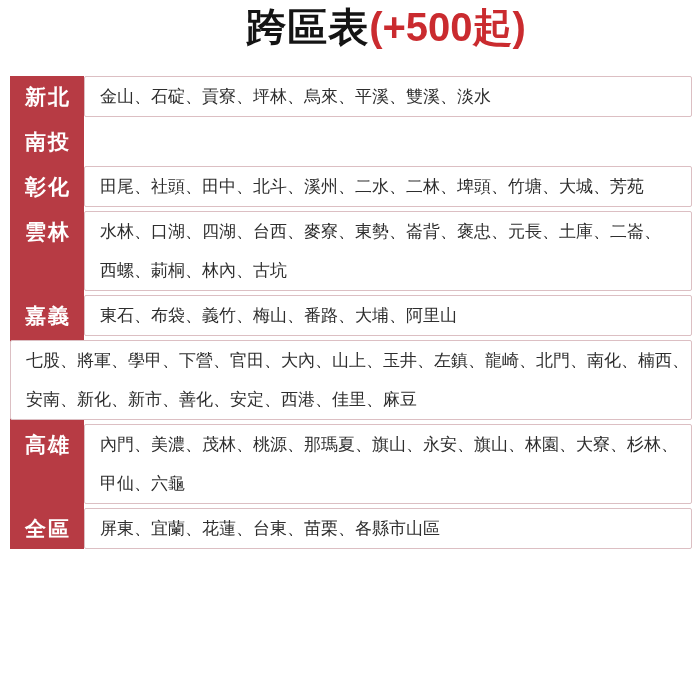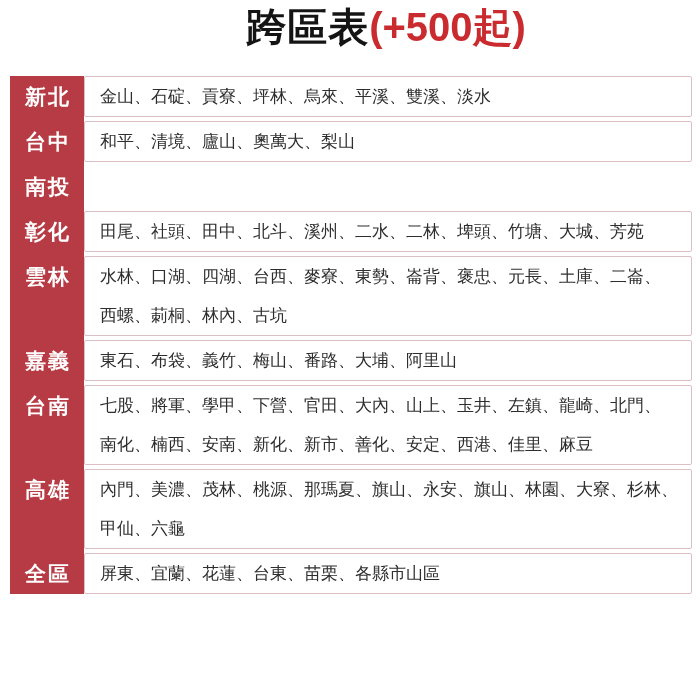--- a/index.html
+++ b/index.html
@@ -81,24 +81,20 @@
 <div class="zone-table">
   <div class="red-col"></div>
   <div class="rows">
   <div class="row">
     <div class="region">新北</div>
     <div class="cell"><span class="unit">金山、</span><span class="unit">石碇、</span><span class="unit">貢寮、</span><span class="unit">坪林、</span><span class="unit">烏來、</span><span class="unit">平溪、</span><span class="unit">雙溪、</span><span class="unit">淡水</span></div>
   </div>
 
 
 
-  <div class="row">
-    <div class="region">台中</div>
-    <div class="cell"><span class="unit">和平、</span><span class="unit">清境、</span><span class="unit">廬山、</span><span class="unit">奧萬大、</span><span class="unit">梨山</span></div>
-  </div>
 
   <div class="row">
     <div class="region">南投</div>
   </div>
 
   <div class="row">
     <div class="region">彰化</div>
     <div class="cell"><span class="unit">田尾、</span><span class="unit">社頭、</span><span class="unit">田中、</span><span class="unit">北斗、</span><span class="unit">溪州、</span><span class="unit">二水、</span><span class="unit">二林、</span><span class="unit">埤頭、</span><span class="unit">竹塘、</span><span class="unit">大城、</span><span class="unit">芳苑</span></div>
   </div>
 
@@ -106,21 +102,20 @@
     <div class="region">雲林</div>
     <div class="cell"><span class="unit">水林、</span><span class="unit">口湖、</span><span class="unit">四湖、</span><span class="unit">台西、</span><span class="unit">麥寮、</span><span class="unit">東勢、</span><span class="unit">崙背、</span><span class="unit">褒忠、</span><span class="unit">元長、</span><span class="unit">土庫、</span><span class="unit">二崙、</span><span class="unit">西螺、</span><span class="unit">莿桐、</span><span class="unit">林內、</span><span class="unit">古坑</span></div>
   </div>
 
   <div class="row">
     <div class="region">嘉義</div>
     <div class="cell"><span class="unit">東石、</span><span class="unit">布袋、</span><span class="unit">義竹、</span><span class="unit">梅山、</span><span class="unit">番路、</span><span class="unit">大埔、</span><span class="unit">阿里山</span></div>
   </div>
 
   <div class="row">
-    <div class="region">台南</div>
     <div class="cell"><span class="unit">七股、</span><span class="unit">將軍、</span><span class="unit">學甲、</span><span class="unit">下營、</span><span class="unit">官田、</span><span class="unit">大內、</span><span class="unit">山上、</span><span class="unit">玉井、</span><span class="unit">左鎮、</span><span class="unit">龍崎、</span><span class="unit">北門、</span><span class="unit">南化、</span><span class="unit">楠西、</span><span class="unit">安南、</span><span class="unit">新化、</span><span class="unit">新市、</span><span class="unit">善化、</span><span class="unit">安定、</span><span class="unit">西港、</span><span class="unit">佳里、</span><span class="unit">麻豆</span></div>
   </div>
 
   <div class="row">
     <div class="region">高雄</div>
     <div class="cell"><span class="unit">內門、</span><span class="unit">美濃、</span><span class="unit">茂林、</span><span class="unit">桃源、</span><span class="unit">那瑪夏、</span><span class="unit">旗山、</span><span class="unit">永安、</span><span class="unit">旗山、</span><span class="unit">林園、</span><span class="unit">大寮、</span><span class="unit">杉林、</span><span class="unit">甲仙、</span><span class="unit">六龜</span></div>
   </div>
 
   <div class="row">
     <div class="region">全區</div>

